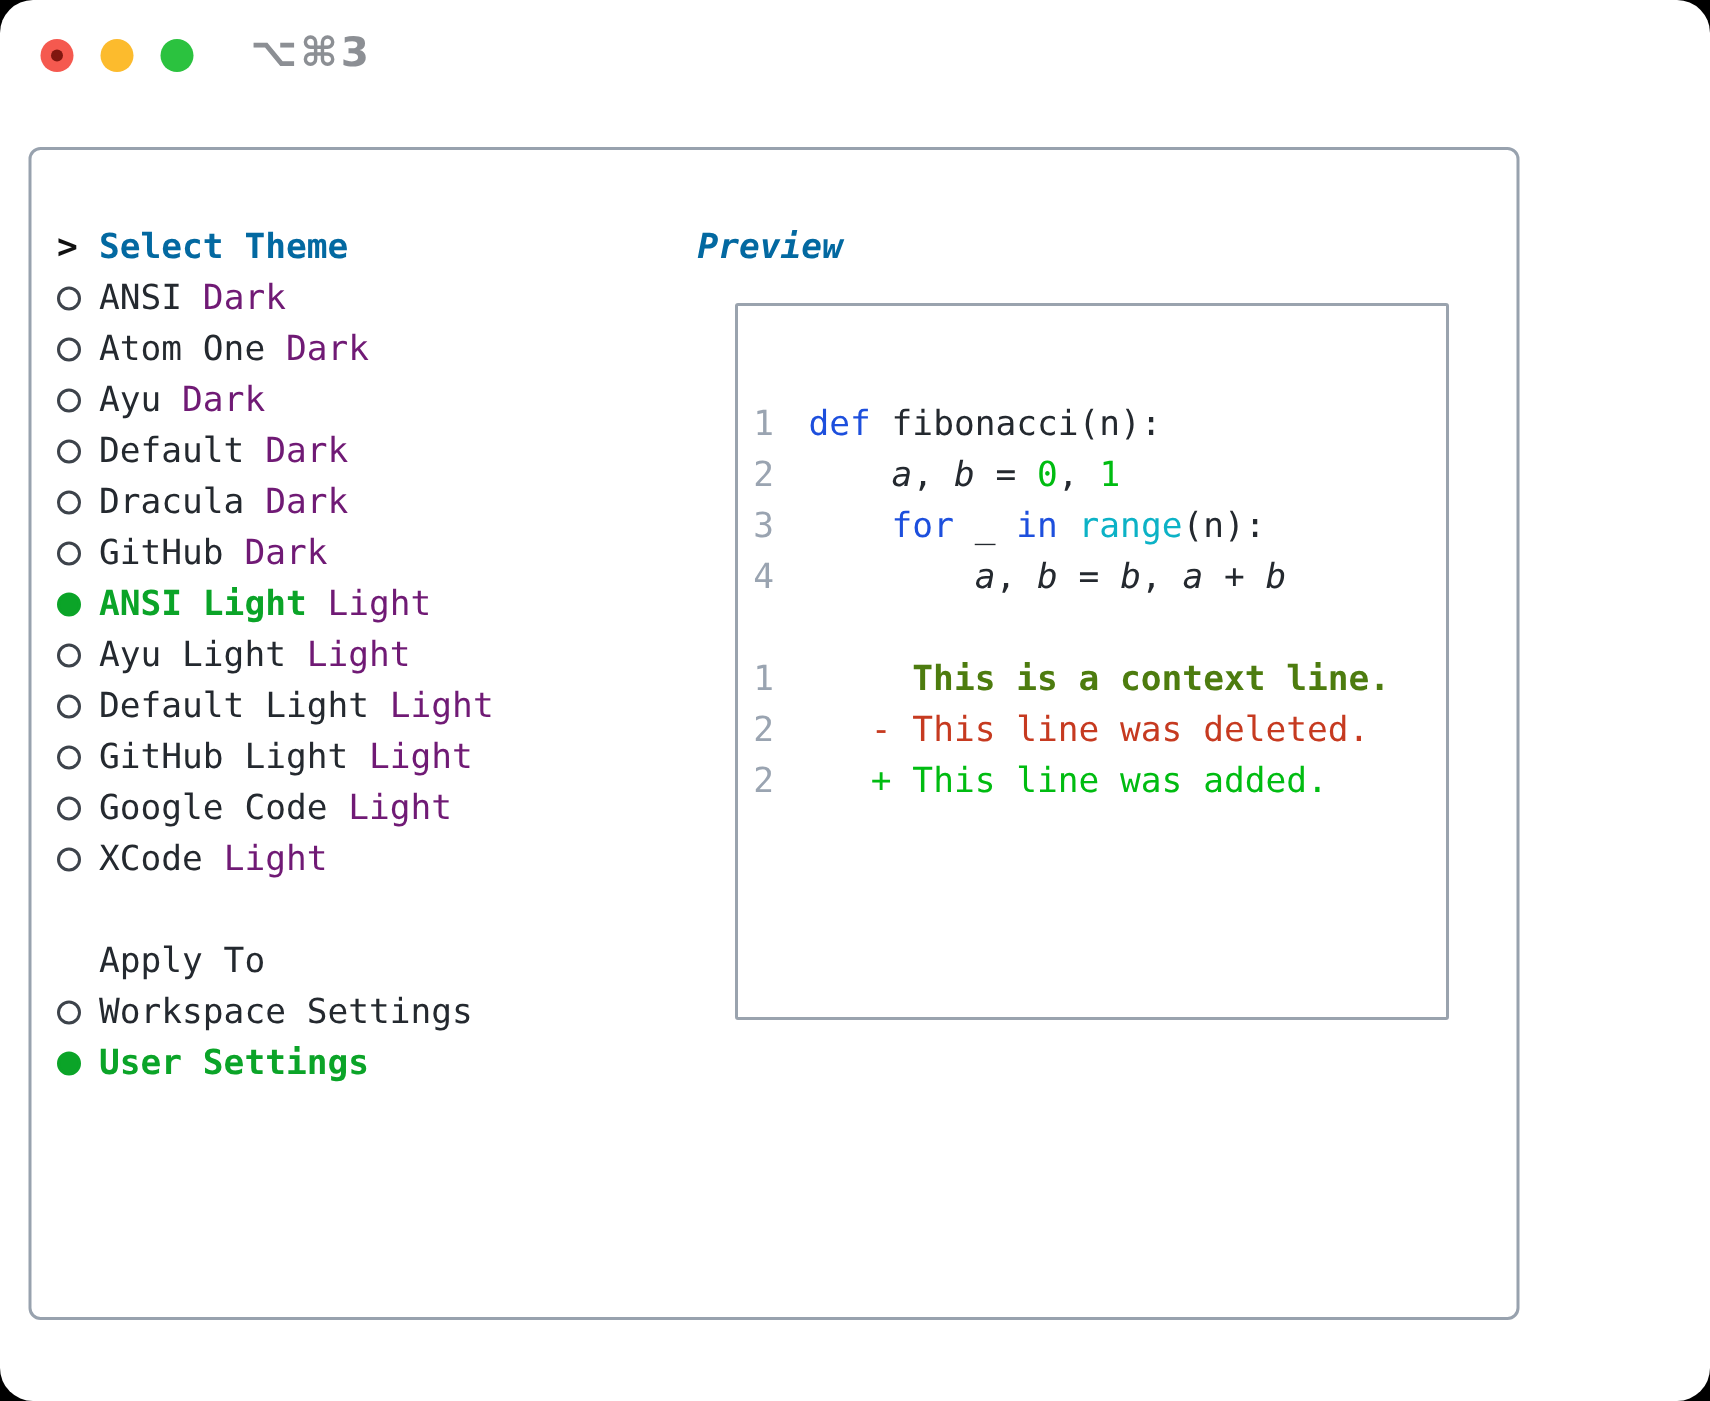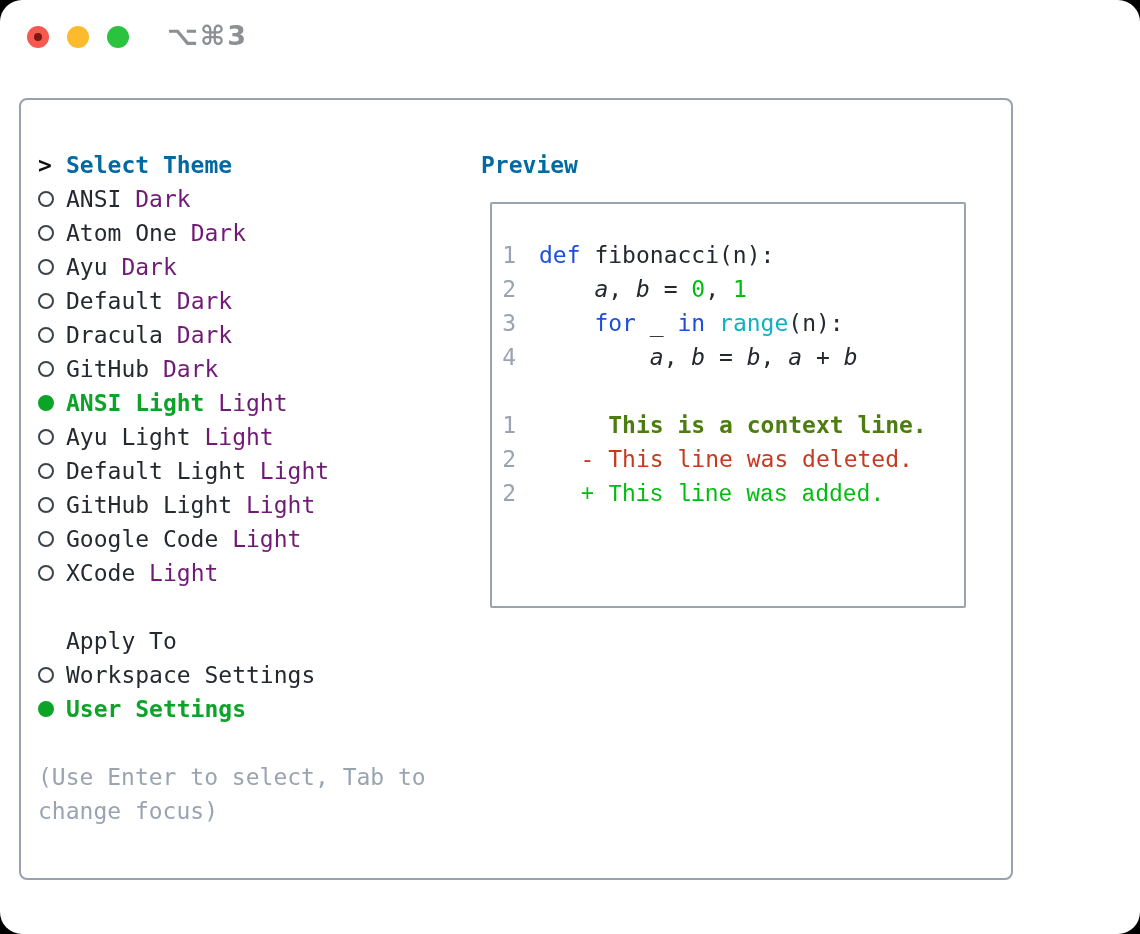--- a/index.html
+++ b/index.html
@@ -40,36 +40,36 @@
   .circle.sel{background:var(--sel,#0ba428);border-color:var(--sel,#0ba428);}
   .prompt{font-weight:bold;color:#111;}
   .label{white-space:pre;}
   .bold{font-weight:bold;color:#0369a1;}
   .variant{color:#701a75;white-space:pre;}
   .sel-text{color:var(--sel,#0ba428);font-weight:bold;}
   .left-col{position:absolute;left:17px;top:48px;width:452px;}
   .spacer{height:34px;}
   .hint{color:#9aa4b1;line-height:34px;width:432px;}
   
-  .preview-label{position:absolute;left:460px;top:48px;height:34px;line-height:34px;}
+  .preview-label{position:absolute;left:444px;top:48px;height:34px;line-height:34px;font-style:italic;}
   .preview-box{
-    position:absolute;left:469px;top:102px;width:476px;height:406px;
+    position:absolute;left:469px;top:102px;width:476px;height:478px;
     box-sizing:border-box;border:2px solid #9aa3ae;border-radius:2px;
-    padding:34px 0 0 10px;
+    padding:62px 0 0 10px;
   }
   .code-line{height:34px;line-height:34px;white-space:pre;}
   .ln{display:inline-block;width:14px;margin-right:23px;text-align:right;color:#9aa4b1;}
   .t-pl{color:#24292f;}
   .t-kw{color:var(--kw,#1d4fdd);}
   .t-fn{color:var(--fn,#0cb2c6);}
   .t-num{color:var(--add,#00bc11);}
   .t-var{color:#24292f;font-style:italic;}
   .t-ctx{color:#4d7c0f;font-weight:bold;}
   .t-del{color:var(--del,#c43c2b);}
-  .t-add{color:var(--add,#00bc11);font-family:Liberation Mono, monospace;}
+  .t-add{color:var(--add,#00bc11);}
 </style>
 </head>
 <body>
 
 <div class="window">
 
   <span class="tl tl-red">
       <span class="dot"></span>
     </span>
   <span class="tl tl-yellow"></span>
@@ -188,21 +188,20 @@
           <div class="row">
             <span class="marker">
               <span class="circle sel"></span>
             </span>
             <span class="label sel-text">User Settings</span>
           </div>
         </div>
 
       <div class="spacer"></div>
 
-      <div class="hint">(Use Enter to select, Tab to change focus)</div>
     </div>
 
     <div class="preview-label bold">Preview</div>
 
     <div class="preview-box">
       <div id="code-lines">
           <div class="code-line"><span class="ln">1</span><span class="t-kw">def</span><span class="t-pl"> fibonacci(n):</span></div>
           <div class="code-line"><span class="ln">2</span><span class="t-pl">    </span><span class="t-var">a</span><span class="t-pl">, </span><span class="t-var">b</span><span class="t-pl"> = </span><span class="t-num">0</span><span class="t-pl">, </span><span class="t-num">1</span></div>
           <div class="code-line"><span class="ln">3</span><span class="t-pl">    </span><span class="t-kw">for</span><span class="t-pl"> _ </span><span class="t-kw">in</span><span class="t-pl"> </span><span class="t-fn">range</span><span class="t-pl">(n):</span></div>
           <div class="code-line"><span class="ln">4</span><span class="t-pl">        </span><span class="t-var">a</span><span class="t-pl">, </span><span class="t-var">b</span><span class="t-pl"> = </span><span class="t-var">b</span><span class="t-pl">, </span><span class="t-var">a</span><span class="t-pl"> + </span><span class="t-var">b</span></div>

